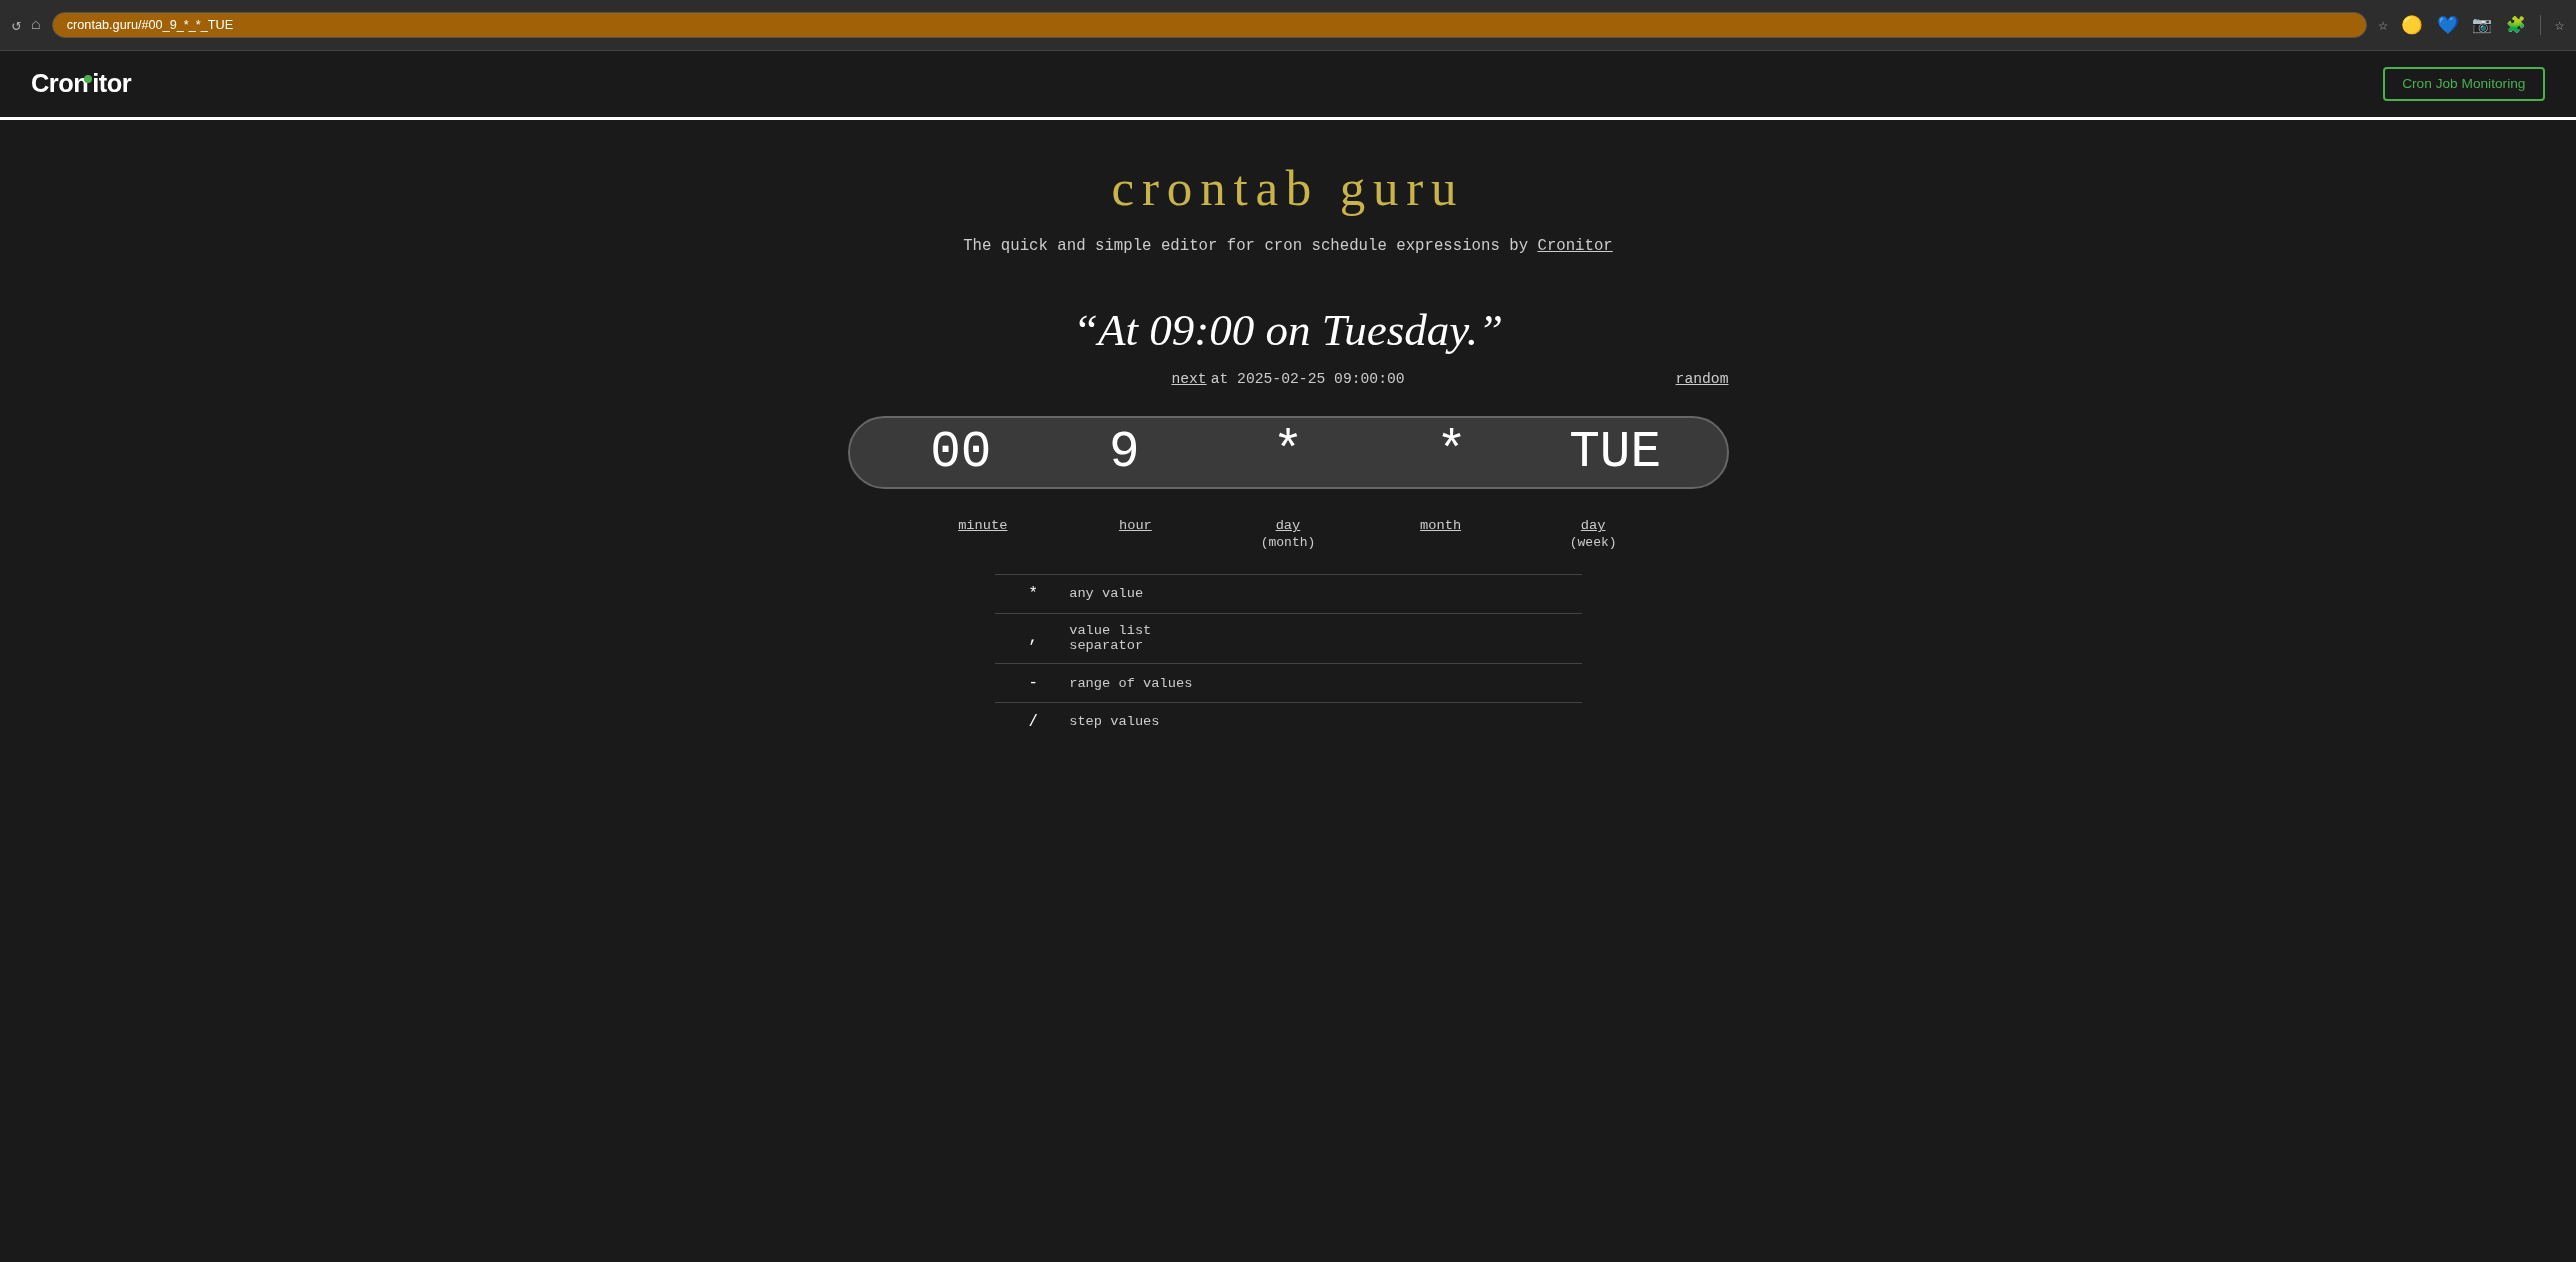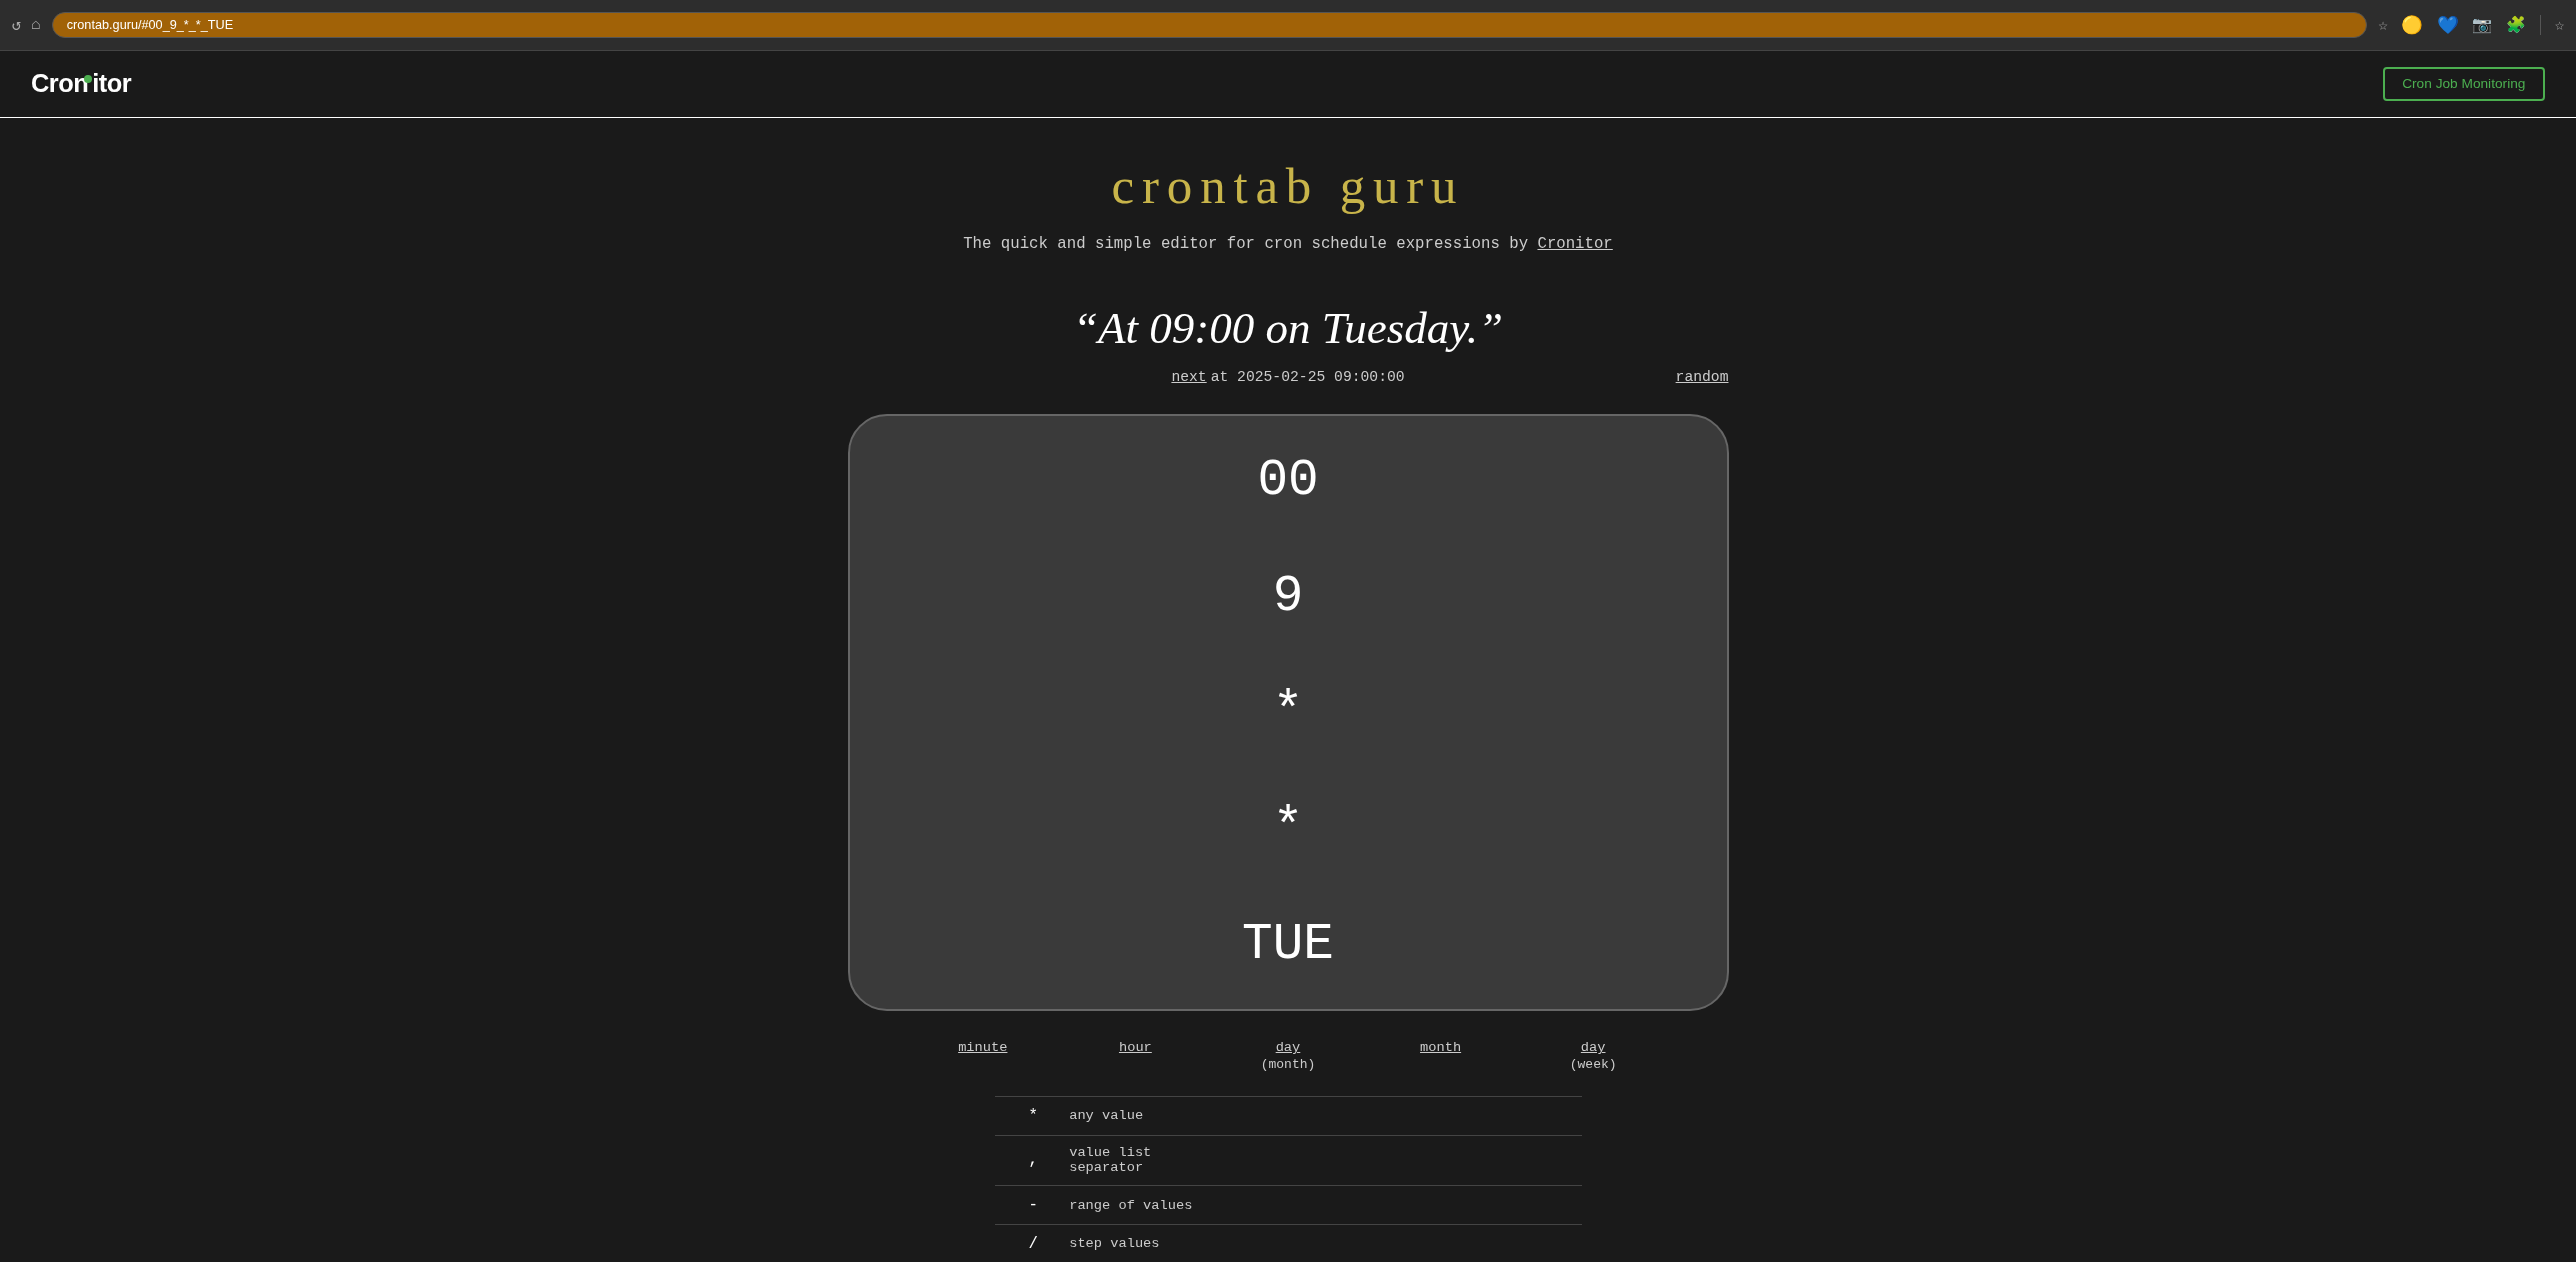--- a/index.html
+++ b/index.html
@@ -64,21 +64,21 @@
       background: #555;
     }
 
     
     .app-header {
       background-color: #1a1a1a;
       padding: 15.7px 31px;
       display: flex;
       align-items: center;
       justify-content: space-between;
-      border-bottom: 1px solid #ffffff;
+      border-bottom: 3px solid #ffffff;
     }
 
     .logo {
       display: flex;
       align-items: center;
       gap: 3.9px;
     }
 
     .logo-text {
       color: #ffffff;
@@ -173,29 +173,28 @@
       text-decoration: underline;
       cursor: pointer;
       font-family: 'Courier New', Courier, monospace;
       font-size: 14.7px;
     }
 
     .cron-input-container {
       background: #3a3a3a;
       border: 2px solid #666;
       border-radius: 39px;
-      padding: 36px 59px;
+      padding: 6px 59px;
       margin-bottom: 29px;
       width: 100%;
       max-width: 881px;
       display: flex;
       justify-content: center;
       align-items: center;
       gap: 59px;
-      flex-direction: column;
     }
 
     .cron-field {
       font-size: 51px;
       font-family: 'Courier New', Courier, monospace;
       color: #ffffff;
       font-weight: normal;
       background: transparent;
       border: none;
       outline: none;

